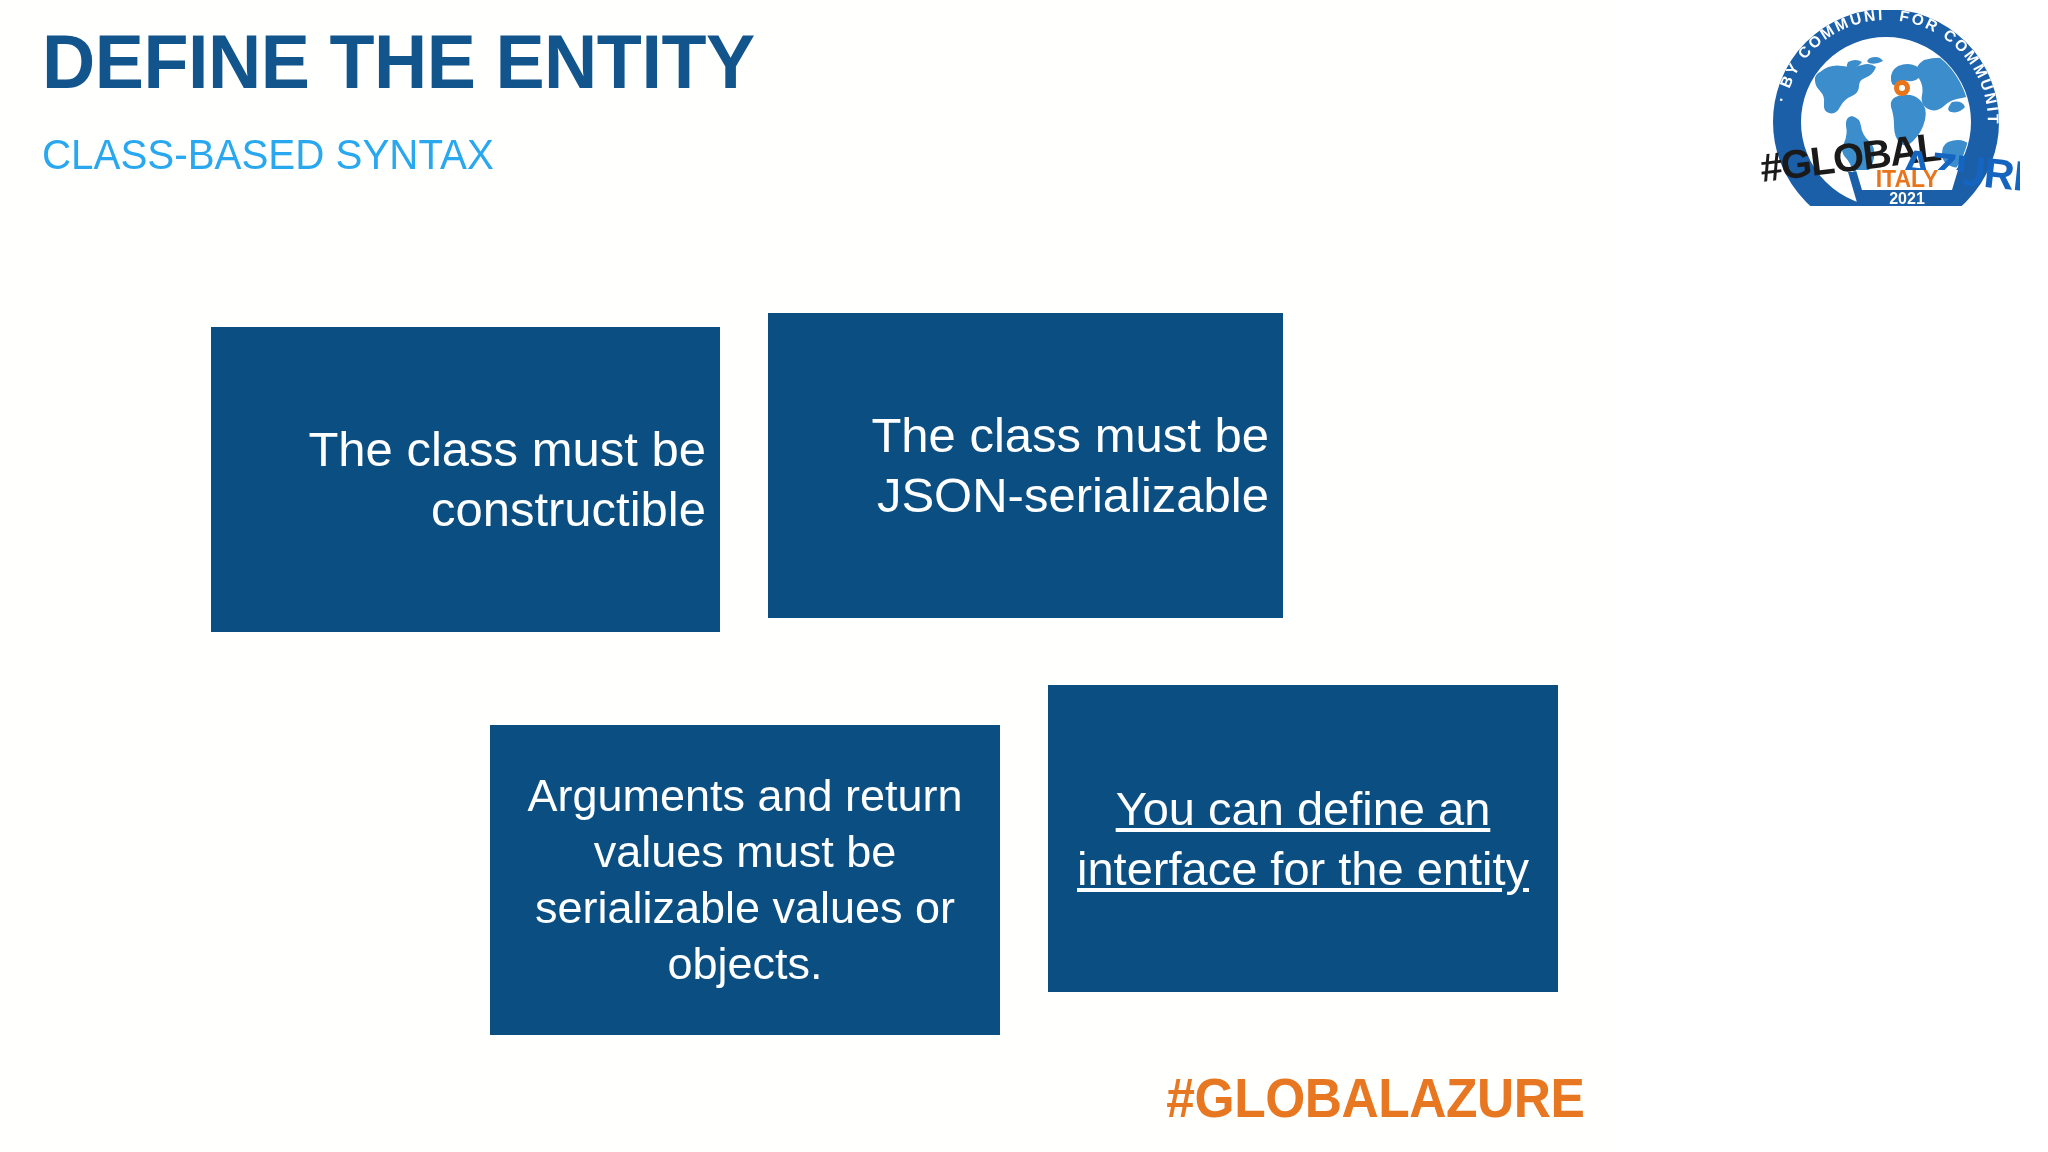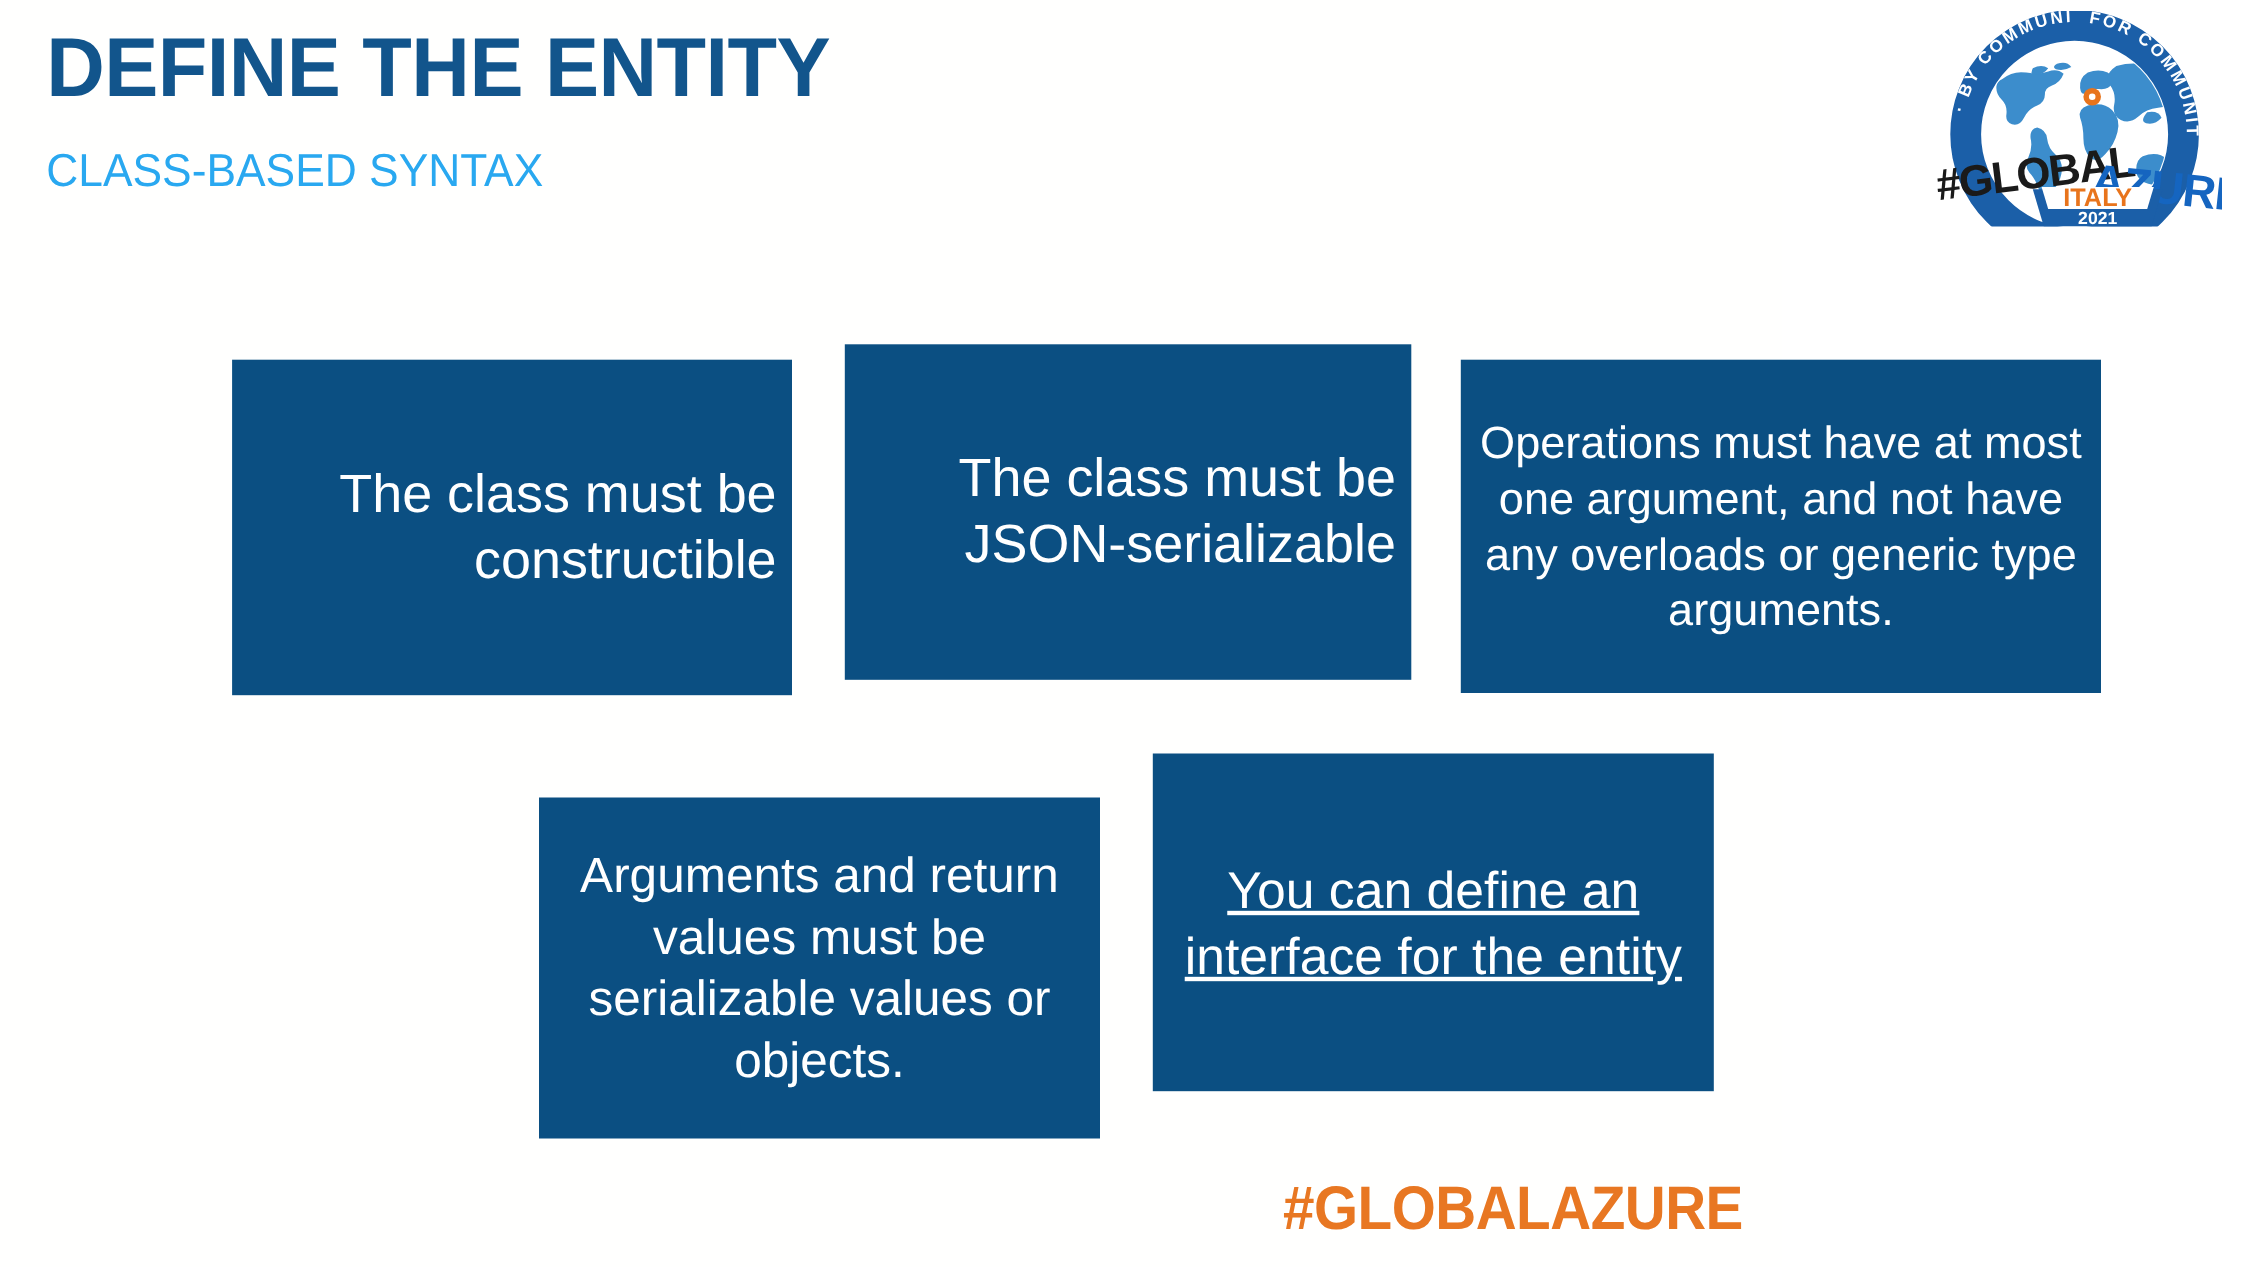--- a/index.html
+++ b/index.html
@@ -172,23 +172,20 @@
   </div>
 
   <div class="box" id="box-1">
     <span class="box-text">The class must be constructible</span>
   </div>
 
   <div class="box" id="box-2">
     <span class="box-text">The class must be JSON-serializable</span>
   </div>
 
-  <div class="box" id="box-3">
-    <span class="box-text">Operations must have at most one argument, and not have any overloads or generic type arguments.</span>
-  </div>
 
   <div class="box" id="box-4">
     <span class="box-text">Arguments and return values must be serializable values or objects.</span>
   </div>
 
   <div class="box" id="box-5">
     <span class="box-text">You can define an interface for the entity</span>
   </div>
 
   <div class="footer-tag">#GLOBALAZURE</div>

